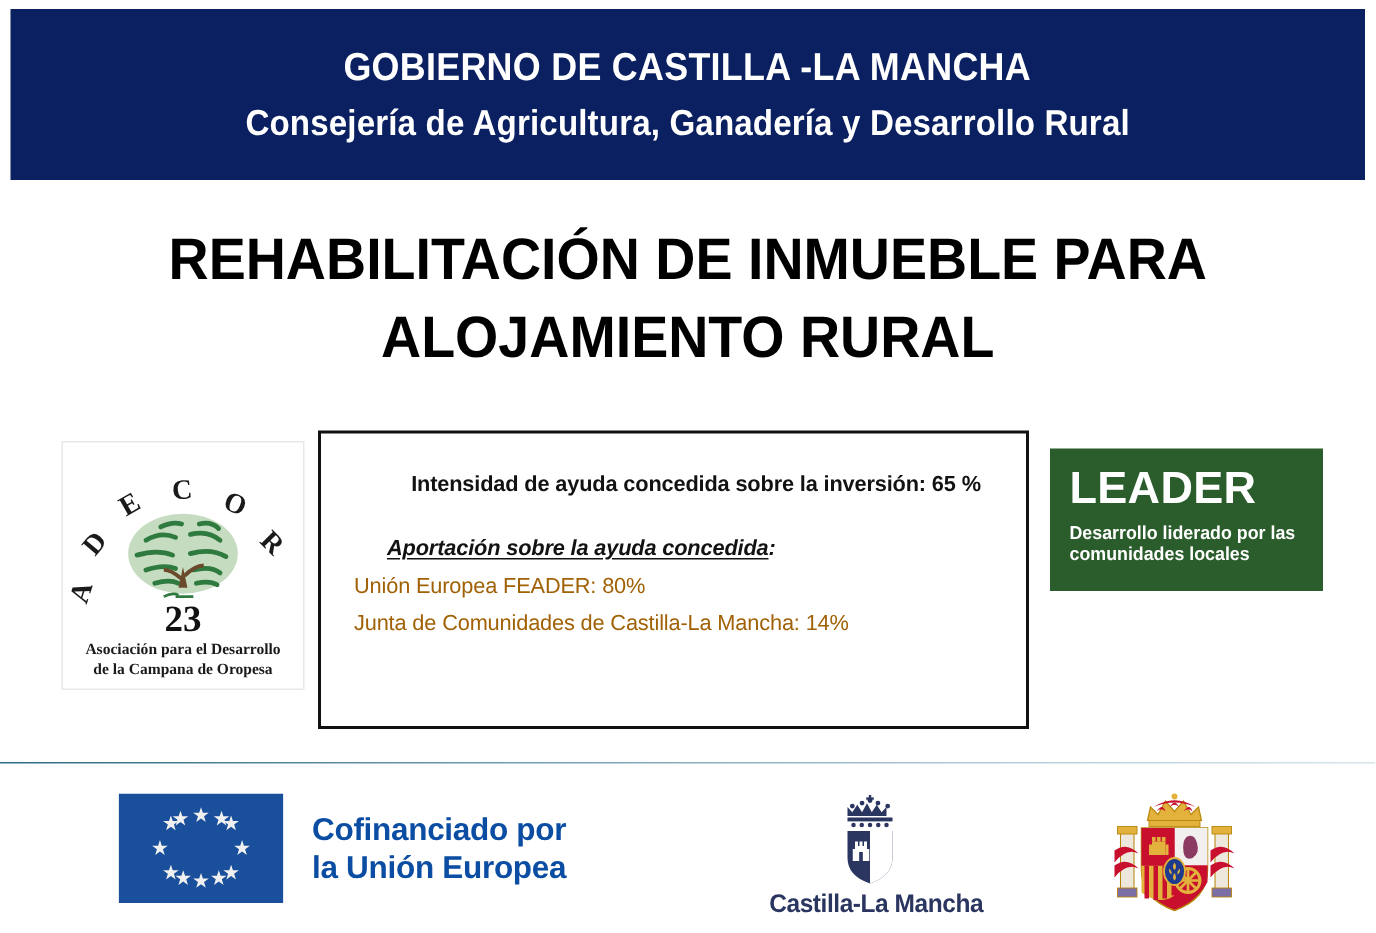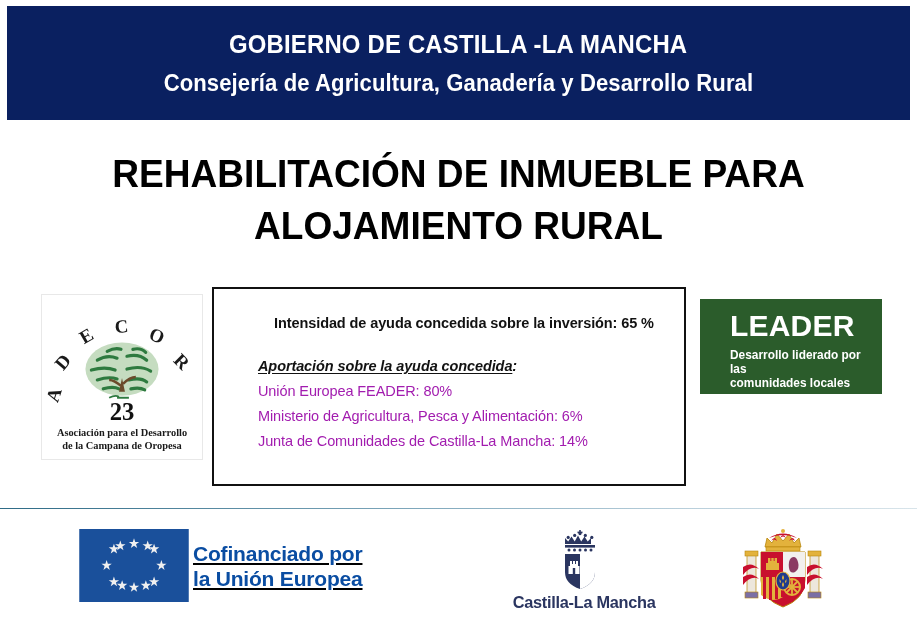--- a/index.html
+++ b/index.html
@@ -106,36 +106,35 @@
     margin-top: 27px;
     margin-left: 22px;
     letter-spacing: -0.1px;
     font-style: italic;
   }
   .info-sub-title .ul { text-decoration: underline; text-underline-offset: 2px; }
   .info-line {
     font-family: "Liberation Sans", sans-serif;
     font-weight: normal;
     font-size: 14.5px;
-    color: #a21caf;
+    color: #a16207;
     margin-top: 9px;
-    margin-left: 22px;
     letter-spacing: -0.1px;
   }
 
   
   .leader-box {
     position: absolute;
     left: 700px;
     top: 299px;
     width: 182px;
     height: 95px;
     background: #2b5c2b;
     box-sizing: border-box;
-    padding: 11px 0 0 30px;
+    padding: 11px 0 0 13px;
   }
   .leader-title {
     color: #ffffff;
     font-family: "Liberation Sans", sans-serif;
     font-weight: bold;
     font-size: 30px;
     line-height: 32px;
     letter-spacing: 0.2px;
   }
   .leader-sub {
@@ -168,22 +167,21 @@
     height: 107px;
   }
 
   
   .eu-logo {
     position: absolute;
     left: 78px;
     top: 14px;
     display: flex;
     align-items: center;
-    gap: 3px;
-    text-decoration: underline;
+    gap: 18px;
   }
   .eu-flag { width: 112px; height: 73px; display: block; }
   .eu-text {
     color: #0a4da2;
     font-family: "Liberation Sans", sans-serif;
     font-weight: bold;
     font-size: 21px;
     line-height: 25px;
     letter-spacing: -0.2px;
   }
@@ -269,21 +267,20 @@
     <text x="81" y="156" text-anchor="middle" font-family="Liberation Serif, serif" font-weight="bold" font-size="10.5" fill="#1a1a1a">de la Campana de Oropesa</text>
   </svg>
 </div>
 
 <div class="info-box">
   <div class="info-headline">Intensidad de ayuda concedida sobre la inversión: 65 %</div>
   <div class="info-sub-title">
     <span class="ul">Aportación sobre la ayuda concedida</span><span>:</span>
   </div>
   <div class="info-line">Unión Europea FEADER: 80%</div>
-  <div class="info-line">Ministerio de Agricultura, Pesca y Alimentación: 6%</div>
   <div class="info-line">Junta de Comunidades de Castilla-La Mancha: 14%</div>
 </div>
 
 <div class="leader-box">
   <div class="leader-title">LEADER</div>
   <div class="leader-sub">
     <div>Desarrollo liderado por las</div>
     <div>comunidades locales</div>
   </div>
 </div>

